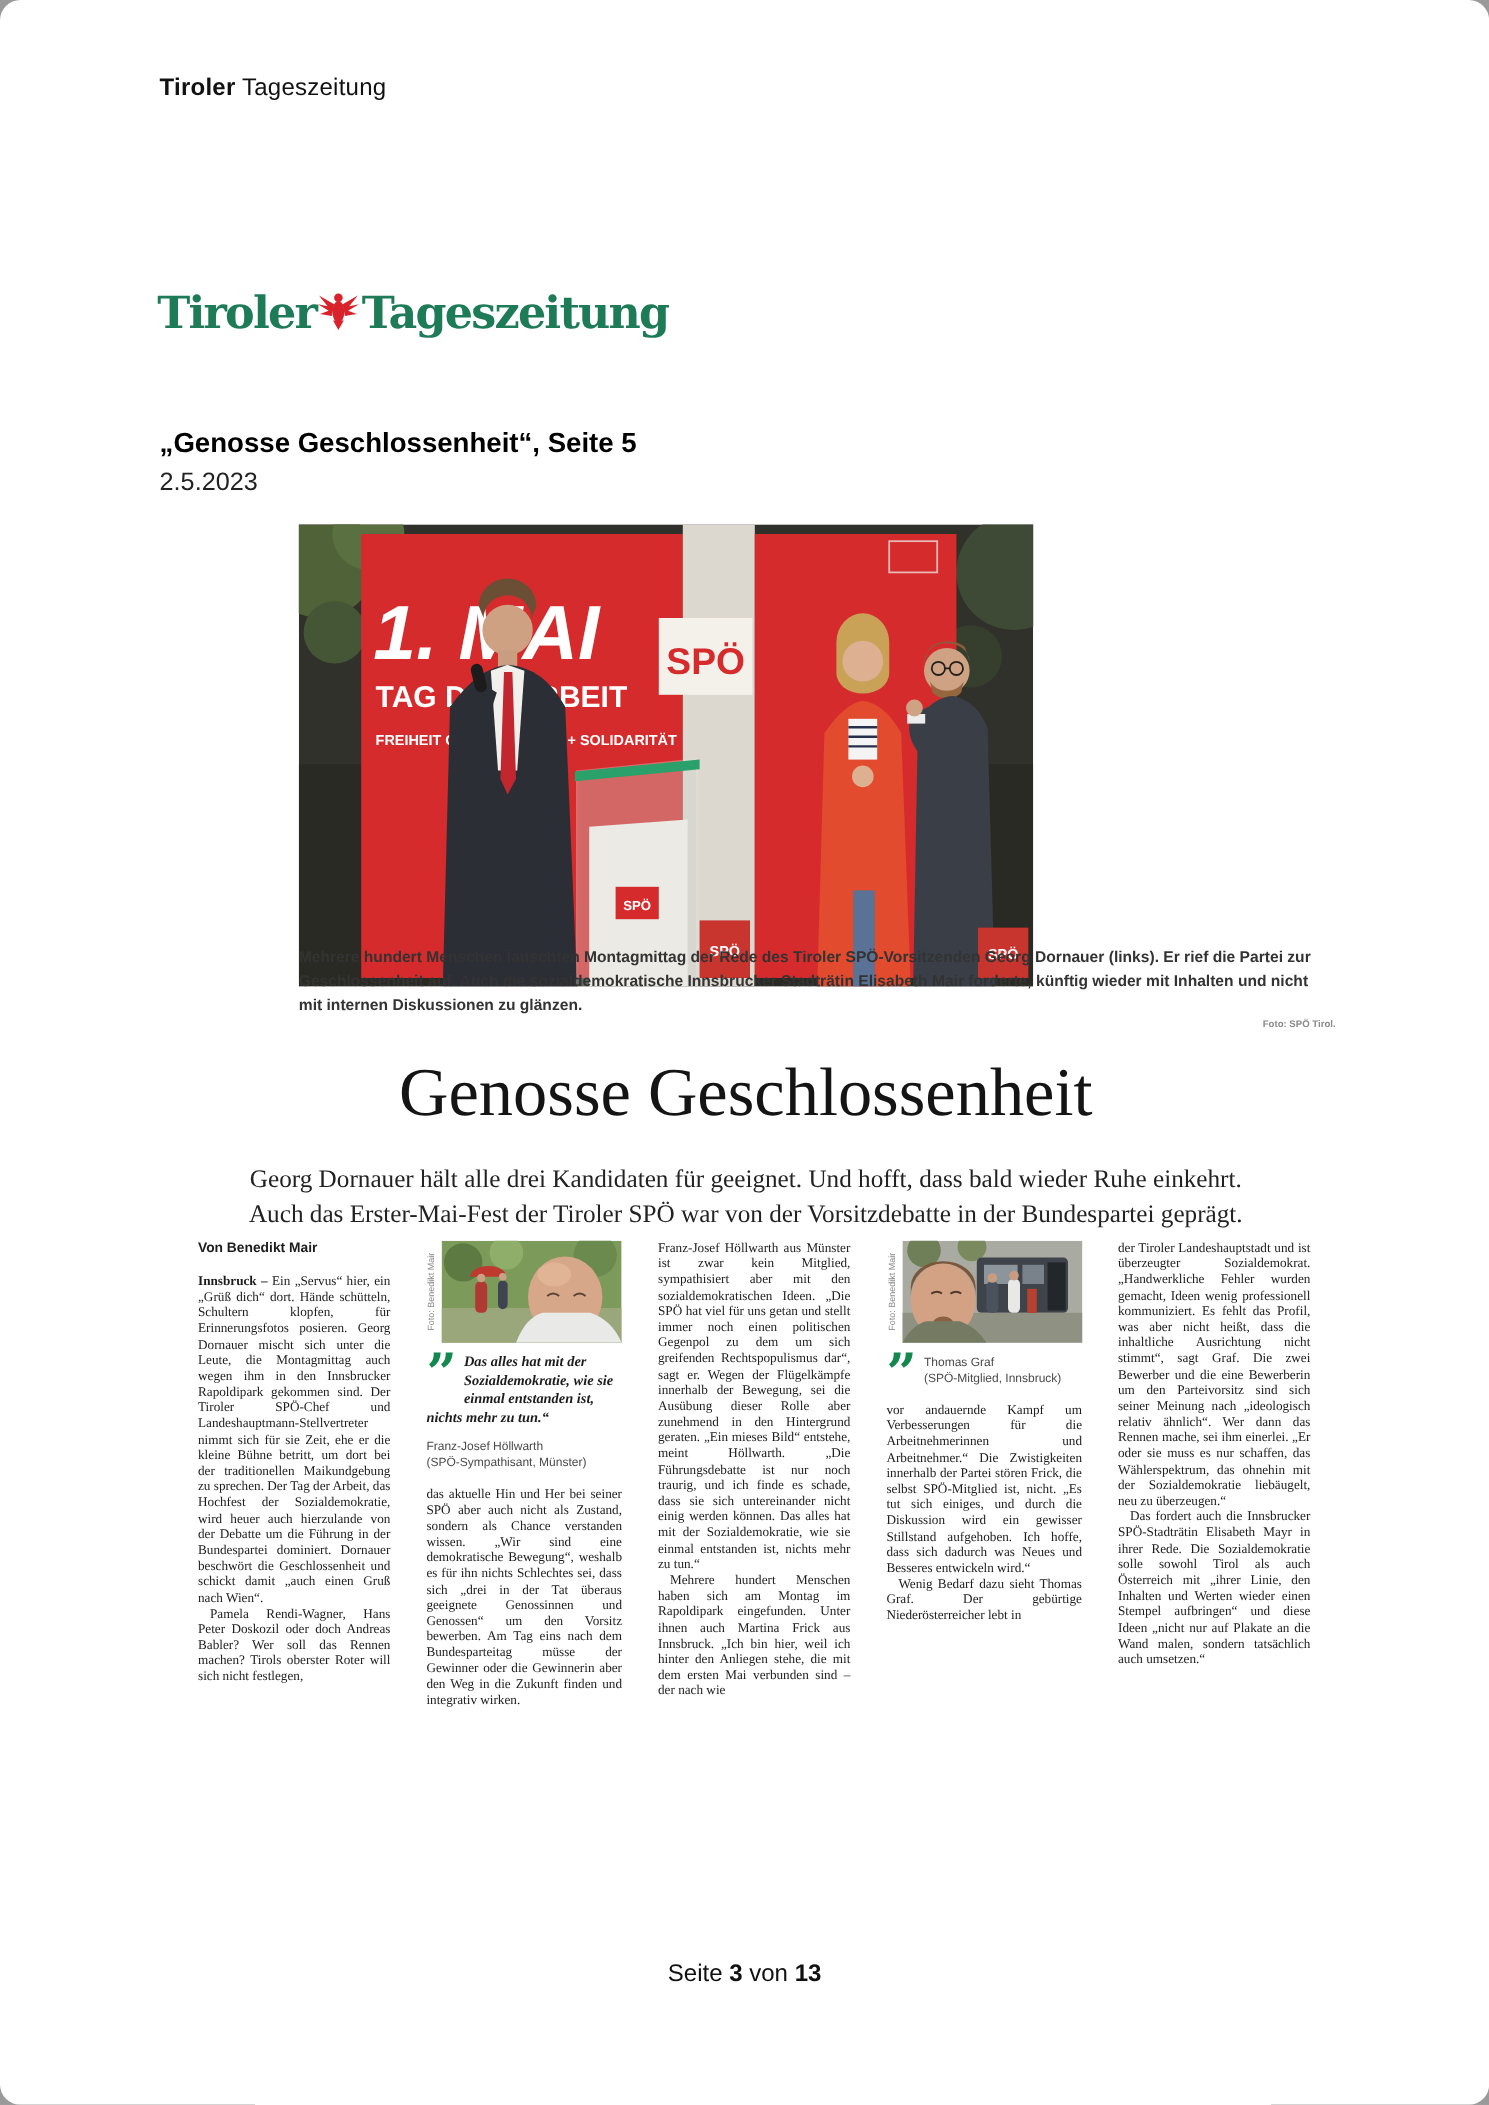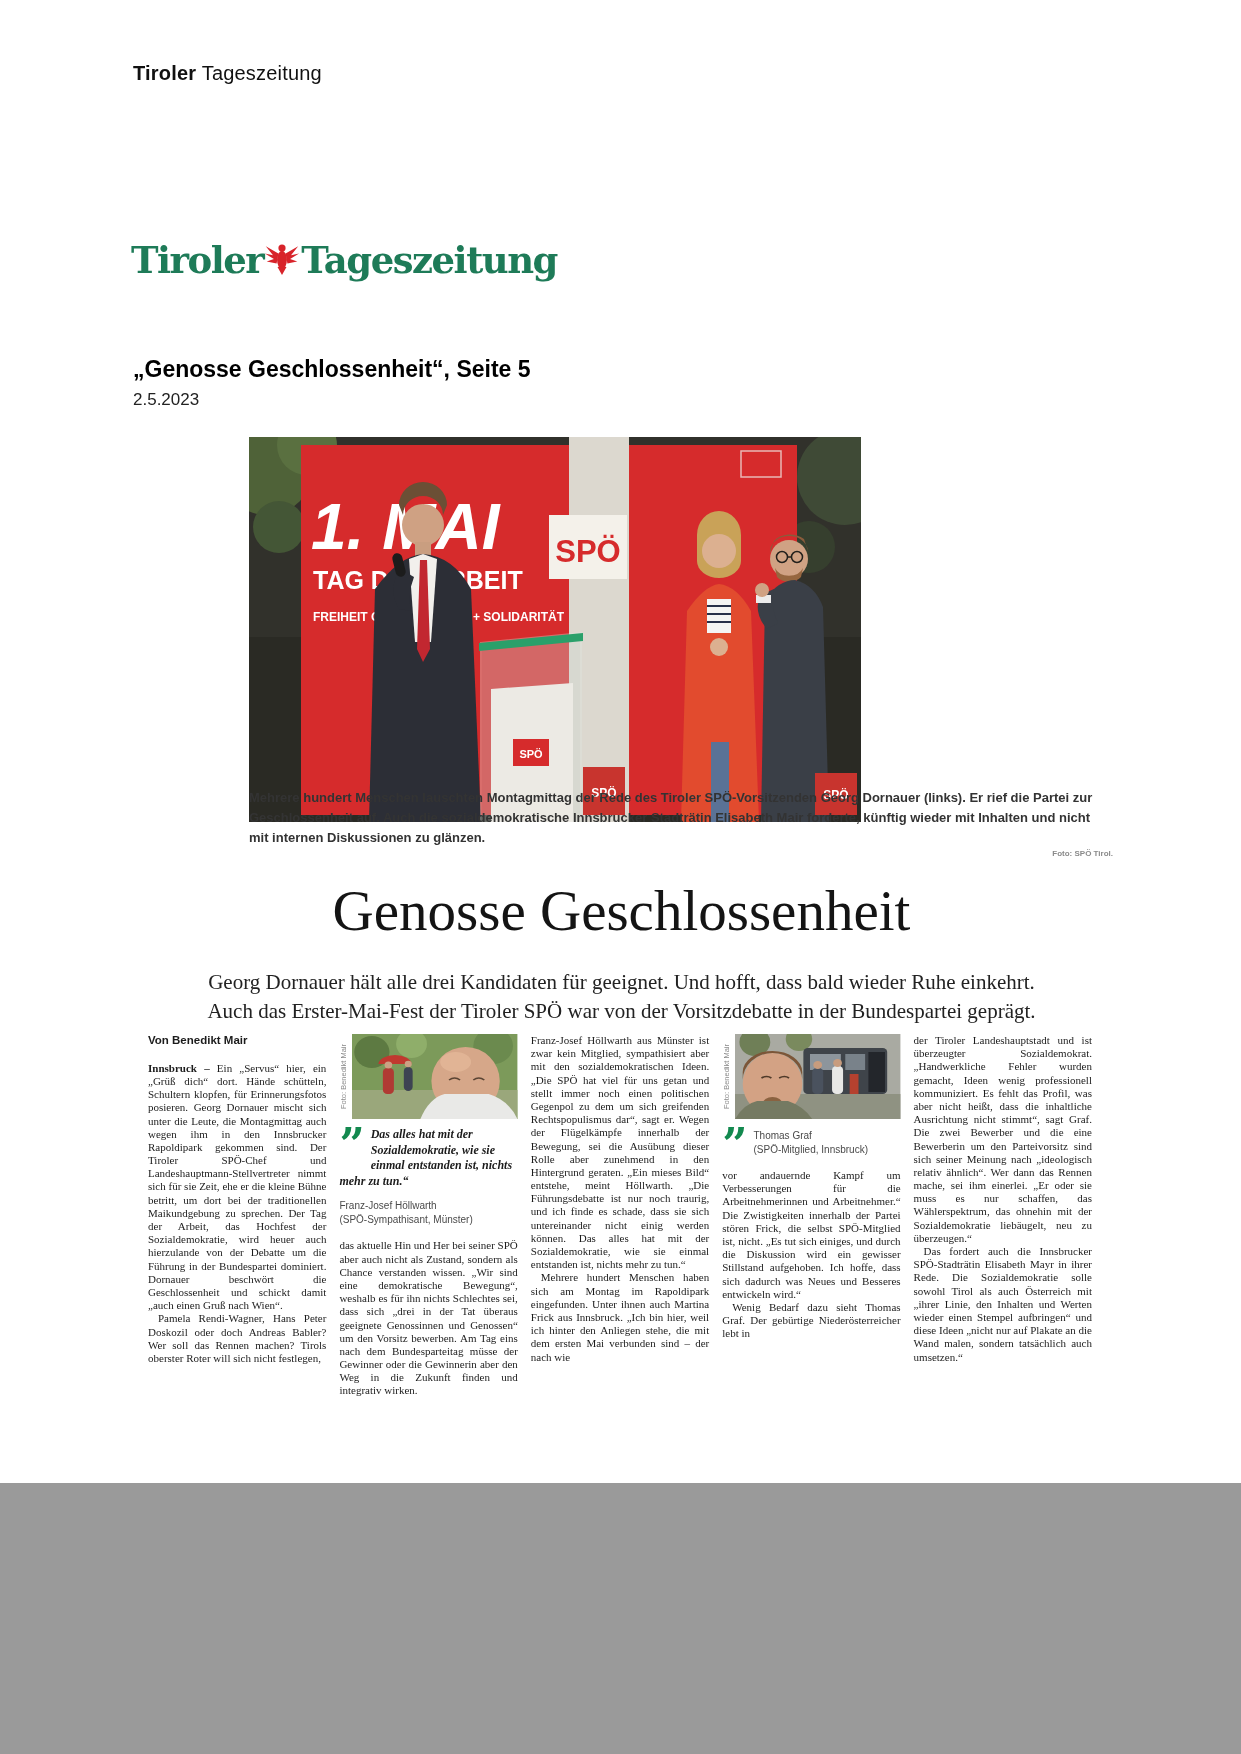--- a/index.html
+++ b/index.html
@@ -1,48 +1,48 @@
 <!DOCTYPE html>
 <html lang="de"><head>
 <meta charset="utf-8">
 <style>
   html,body{margin:0;padding:0;background:#9a9a9a;}
-  .page{position:relative;width:1241px;height:1483px;background:#ffffff;margin:0 auto;overflow:hidden;
-        font-family:"Liberation Serif",serif;color:#1c1c1c;}
+  .page{position:relative;width:1241px;height:1754px;background:#ffffff;margin:0 auto;overflow:hidden;
+        font-family:"Liberation Serif",serif;color:#1c1c1c;border-radius:17px;}
 
   .top-brand{position:absolute;left:133px;top:62px;font-family:"Liberation Sans",sans-serif;
              font-size:20px;color:#111;letter-spacing:0.2px;}
   .top-brand .b{font-weight:bold;}
 
   .logo-block{position:absolute;left:131px;top:238px;display:flex;align-items:center;
               font-family:"DejaVu Serif",serif;font-weight:bold;font-size:37px;
               letter-spacing:-1.5px;color:#1e7b58;}
   .logo-eagle{display:inline-block;width:36px;height:36px;margin:0 1px 4px 1px;}
 
   .article-title{position:absolute;left:133px;top:356px;font-family:"Liberation Sans",sans-serif;
                  font-weight:bold;font-size:23px;color:#000;}
   .article-date{position:absolute;left:133px;top:390px;font-family:"Liberation Sans",sans-serif;
-                font-size:17px;color:#222;}
+                font-size:21px;color:#222;}
 
   .main-photo{position:absolute;left:249px;top:437px;width:612px;height:385px;}
   .main-photo svg{width:100%;height:100%;display:block;}
 
   .caption-block{position:absolute;left:249px;top:788px;width:864px;
                  font-family:"Liberation Sans",sans-serif;font-size:13px;font-weight:bold;
                  color:#333;line-height:1.55;}
   .caption-credit{text-align:right;font-size:8px;color:#8a8a8a;font-weight:bold;margin-top:0;}
 
   .headline{position:absolute;left:133px;top:878px;width:977px;text-align:center;
             font-family:"Liberation Serif",serif;font-size:57px;color:#141414;letter-spacing:0;}
   .lede{position:absolute;left:133px;top:968px;width:977px;text-align:center;
         font-family:"Liberation Serif",serif;font-size:21px;line-height:1.38;color:#222;}
 
   .columns{position:absolute;left:148px;top:1034px;width:944px;display:grid;
            grid-template-columns:repeat(5,1fr);gap:13px;}
-  .col{font-size:11px;line-height:1.2;text-align:justify;color:#1c1c1c;}
+  .col{font-size:11px;line-height:1.2;text-align:justify;color:#1c1c1c;margin-left:17px;}
   .byline{font-family:"Liberation Sans",sans-serif;font-weight:bold;font-size:11.5px;
           margin-bottom:14px;text-align:left;}
   .col p{margin:0;}
   .col p.indent{text-indent:10px;}
   .lead-in{font-weight:bold;}
 
   .inset{display:flex;gap:3px;margin-bottom:8px;}
   .vcredit{writing-mode:vertical-rl;transform:rotate(180deg);font-family:"Liberation Sans",sans-serif;
            font-size:7.5px;color:#8a8a8a;height:85px;text-align:center;flex:0 0 10px;}
   .inset svg{flex:1 1 auto;height:85px;display:block;}

